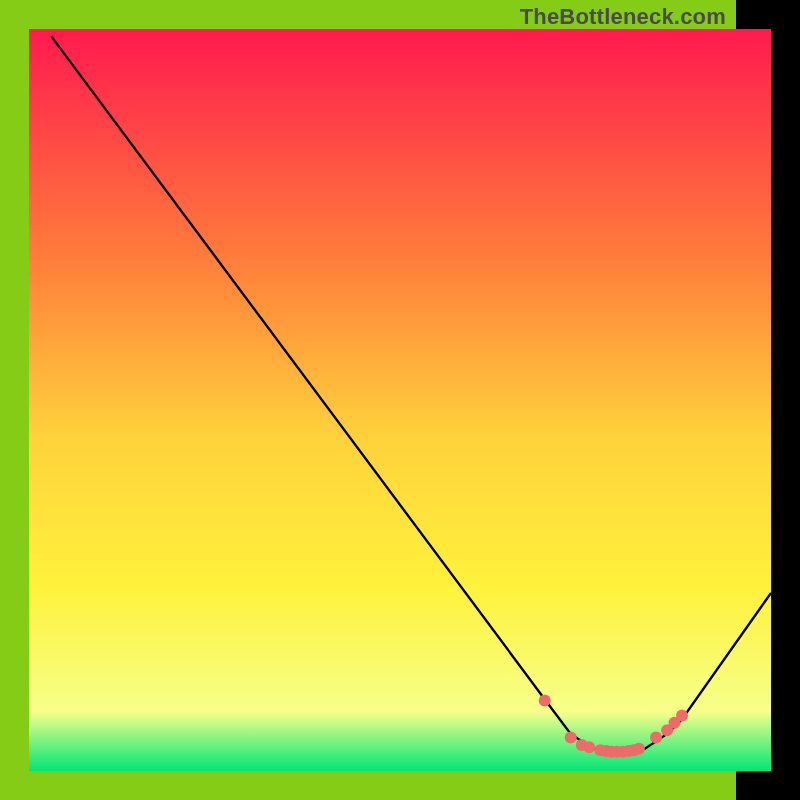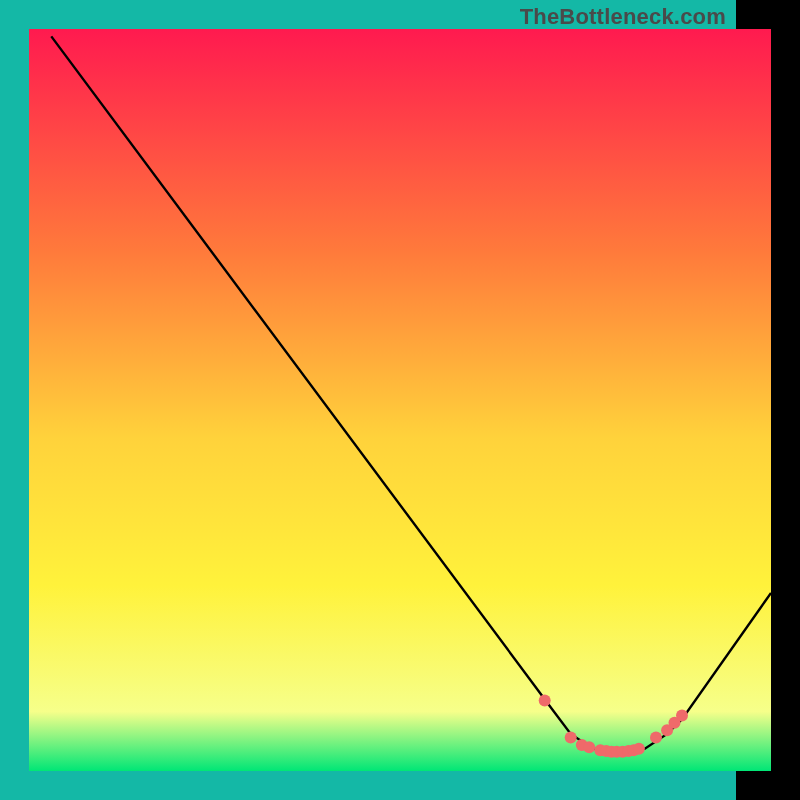--- a/index.html
+++ b/index.html
@@ -8,21 +8,21 @@
     width: 800px;
     height: 800px;
     background: #000;
     overflow: hidden;
     font-family: Arial, Helvetica, sans-serif;
   }
   .frame {
     position: relative;
     width: 736px;
     height: 800px;
-    background: #14b8a6;
+    background: #84cc16;
   }
   .watermark {
     position: absolute;
     top: 4px;
     right: 10px;
     color: #4a4a4a;
     font-size: 22px;
     font-weight: 600;
     letter-spacing: 0.2px;
     user-select: none;

